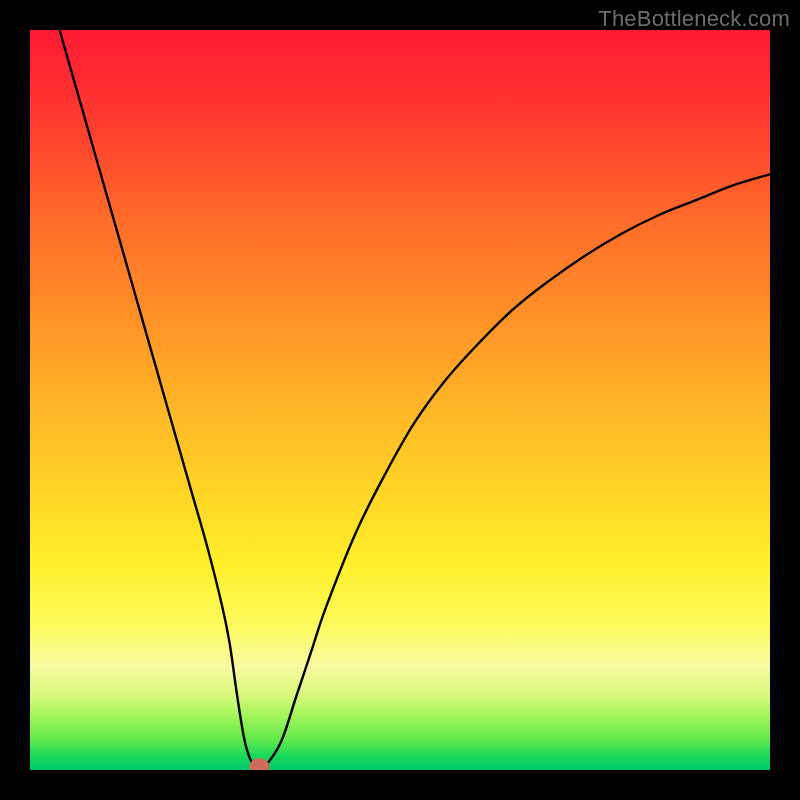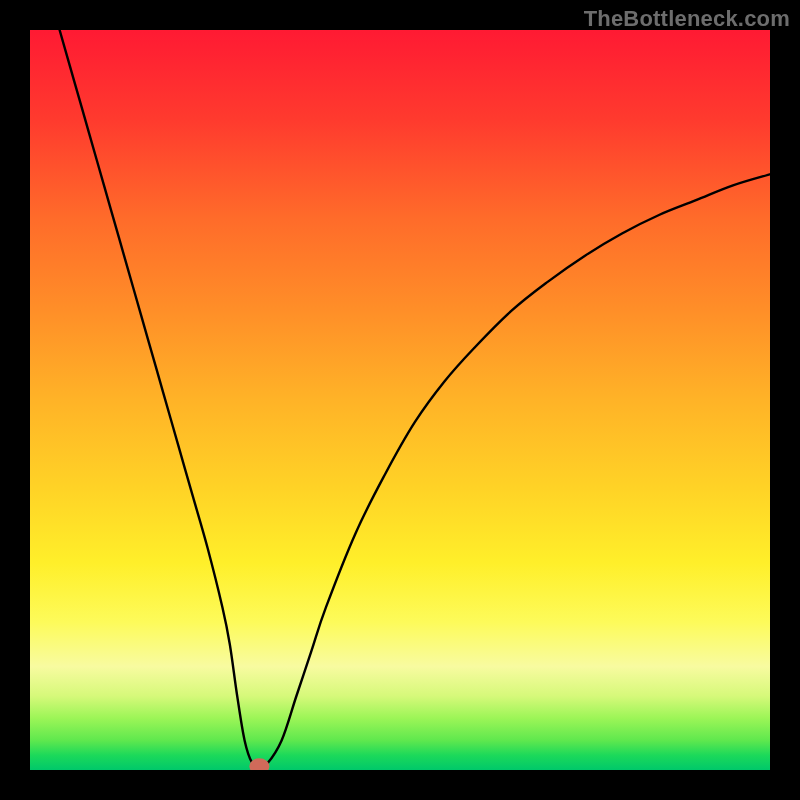--- a/index.html
+++ b/index.html
@@ -39,21 +39,21 @@
       #1cd95a 98%,
       #00c86a 100%
     );
   }
   .watermark {
     position: absolute;
     top: 6px;
     right: 10px;
     color: #6d6d6d;
     font-size: 22px;
-    font-weight: 700;
+    font-weight: 400;
     letter-spacing: 0.2px;
     user-select: none;
   }
   svg.curve {
     position: absolute;
     left: 0;
     top: 0;
     width: 740px;
     height: 740px;
   }

